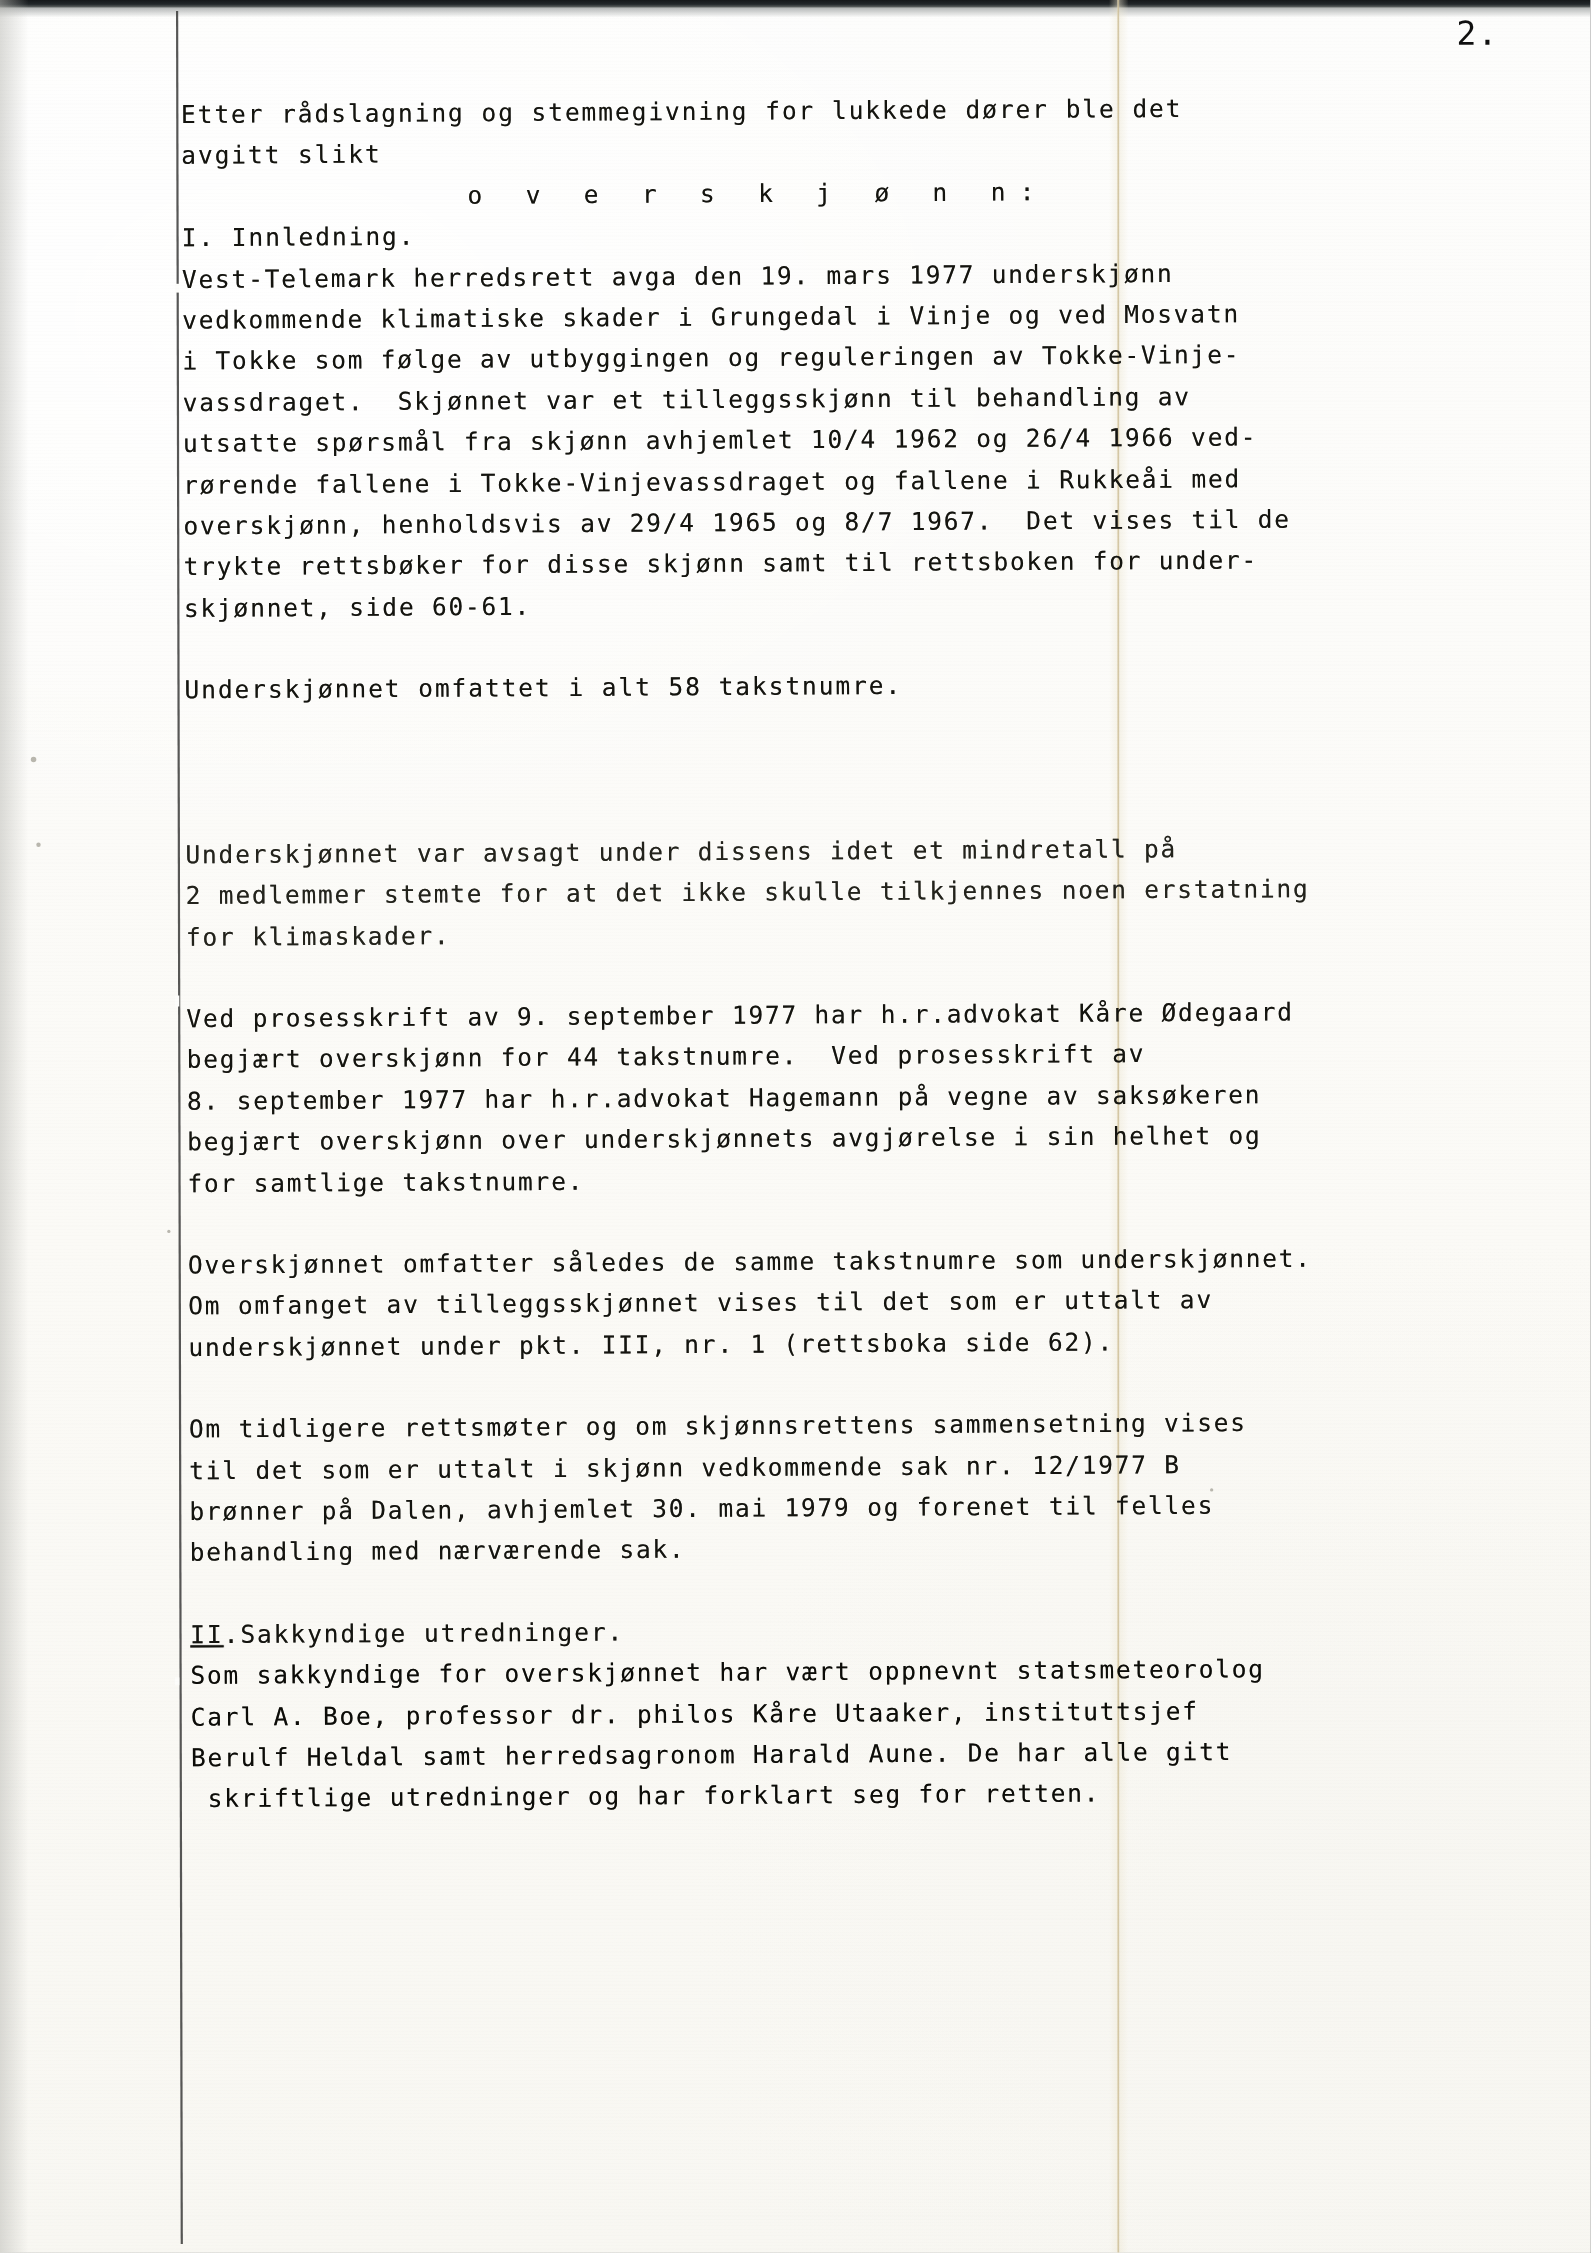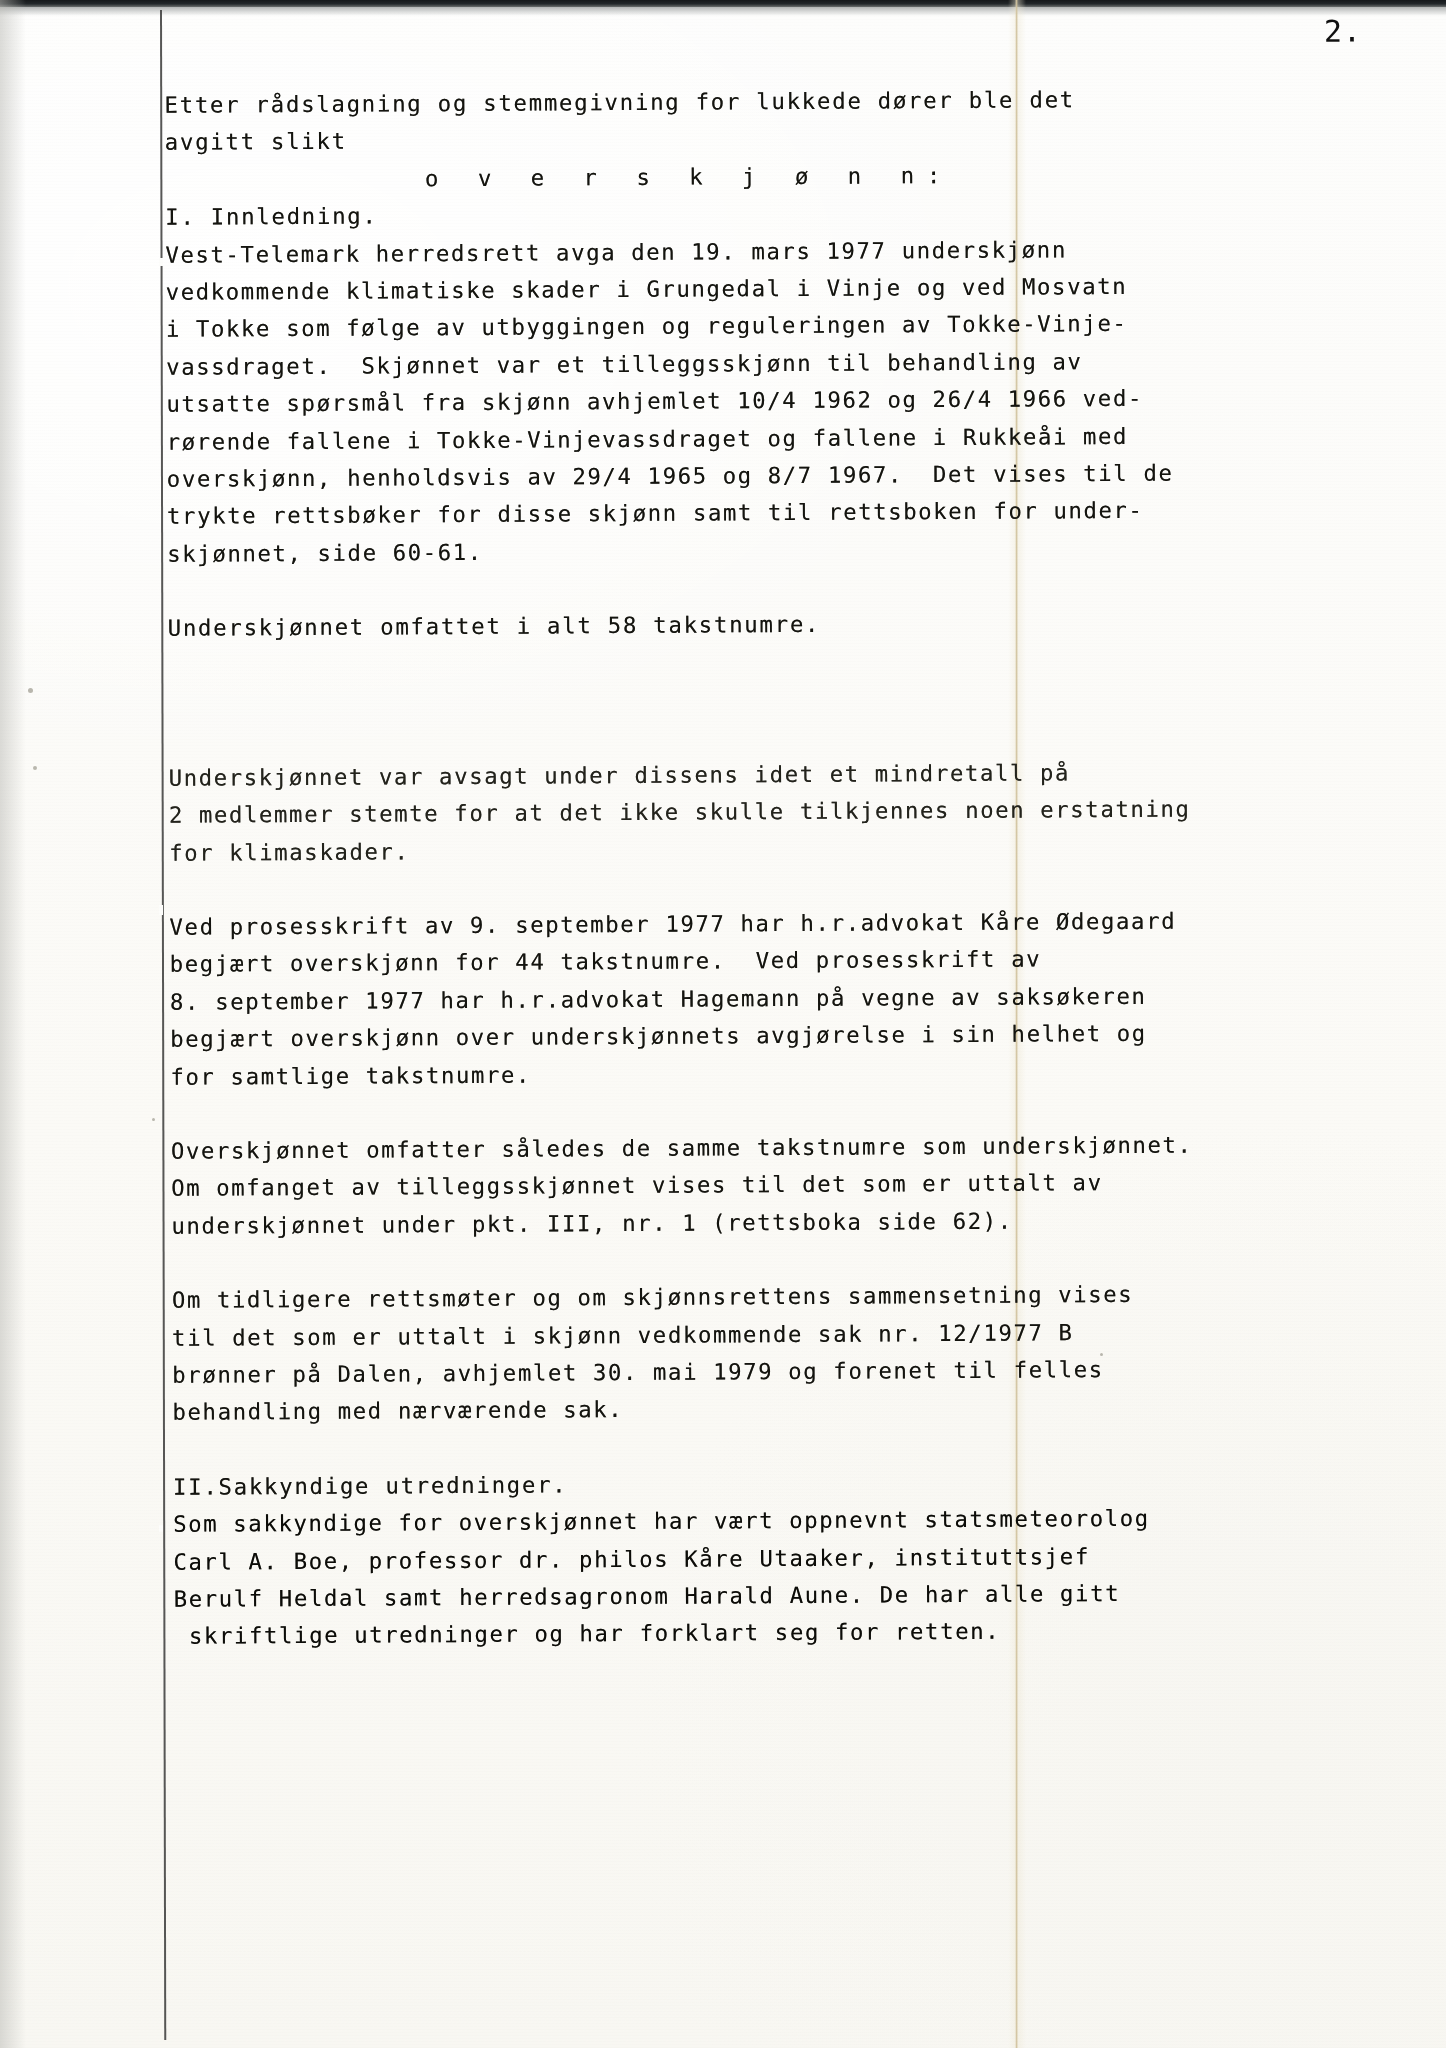--- a/index.html
+++ b/index.html
@@ -132,20 +132,21 @@
   .gap-3 { height: 112px; }
 
   
   .line.spaced {
     letter-spacing: 13px;
     padding-left: 260px;
   }
 
   
   .romanu {
+    text-decoration: underline;
     text-decoration-thickness: 1.5px;
     text-underline-offset: 2px;
   }
 
   
   .long { letter-spacing: 1.6px; }
 
   
   .faint { color: #23231c; }
   .dark  { color: #0c0c08; }

